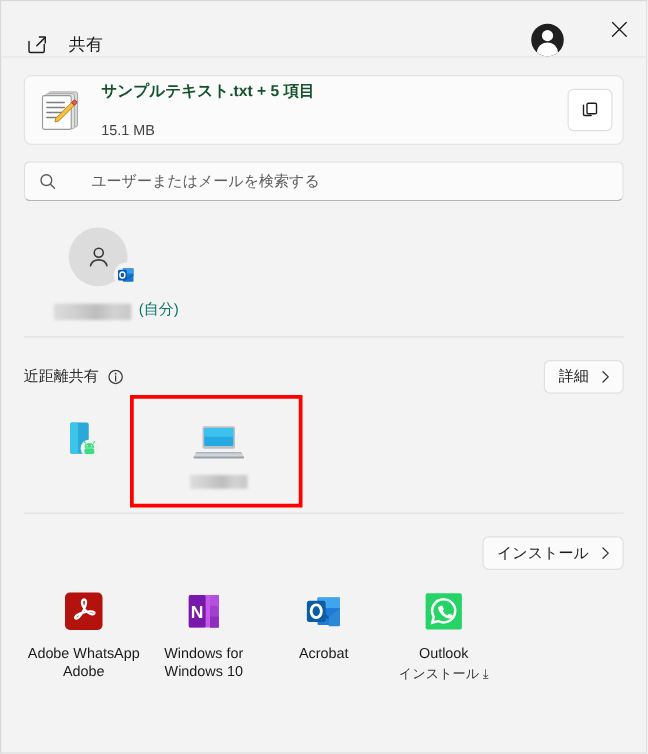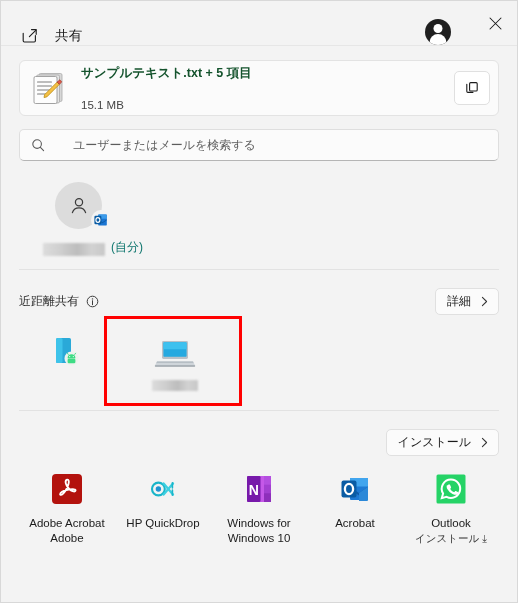--- a/index.html
+++ b/index.html
@@ -537,39 +537,25 @@
     <div class="apps-row">
 
       <div class="app-item">
         <div class="app-icon">
           <svg width="34" height="34" viewBox="0 0 34 34">
             <rect x="2" y="2" width="30" height="30" rx="4" fill="#b3120d"></rect>
             <path d="M17.4 7.6c1.5 0 1.7 2 1.1 4.3-.5 2.1-1.6 4.6-2.9 6.6-1.6 2.5-3.4 4.4-4.6 4.4-.8 0-1.1-.6-.8-1.3.5-1.3 2.9-2.6 6.3-3.5 2.9-.8 6.2-1.2 7.8-.8 1 .2 1.4.8 1.2 1.4-.3.8-1.5 1-2.9.5-2.1-.7-4.4-2.9-5.8-5.4-1.1-2-1.5-4-.9-5.3.3-.6.8-.9 1.5-.9z" fill="none" stroke="#ffffff" stroke-width="1.85" stroke-linejoin="round" stroke-linecap="round"></path>
           </svg>
         </div>
         <div class="app-label">
-          <div>Adobe Acrobat</div>
+          <div>Adobe WhatsApp</div>
           <div>Adobe</div>
         </div>
       </div>
 
-      <div class="app-item">
-        <div class="app-icon">
-          <svg width="34" height="34" viewBox="0 0 34 34" fill="none">
-            <circle cx="12.4" cy="17" r="6.4" stroke="#19b5c9" stroke-width="2.1"></circle>
-            <circle cx="12.4" cy="17" r="2.7" fill="#1f93d1"></circle>
-            <path d="M17.6 11.4 27 22.6" stroke="#3ccfe0" stroke-width="2.3" stroke-linecap="round"></path>
-            <path d="M27 11.4 17.6 22.6" stroke="#3ccfe0" stroke-width="2.3" stroke-linecap="round"></path>
-            <path d="M26.4 10.8v5.1M26.4 23.2v-5.1" stroke="#19b5c9" stroke-width="1.6" stroke-linecap="round"></path>
-          </svg>
-        </div>
-        <div class="app-label">
-          <div>HP QuickDrop</div>
-        </div>
-      </div>
 
       <div class="app-item">
         <div class="app-icon">
           <svg width="34" height="34" viewBox="0 0 34 34">
             <rect x="5" y="4" width="24" height="26" rx="1.3" fill="#c558e8"></rect>
             <rect x="22" y="4" width="7" height="26" fill="#a23fd0"></rect>
             <rect x="22" y="4" width="7" height="8.7" fill="#b44fe0"></rect>
             <rect x="22" y="21.3" width="7" height="8.7" fill="#8e2fbb"></rect>
             <rect x="5" y="4" width="13.5" height="26" rx="1.3" fill="#7719aa"></rect>
             <text x="11.7" y="22.5" font-family="Liberation Sans, sans-serif" font-size="14" font-weight="bold" fill="#ffffff" text-anchor="middle">N</text>

